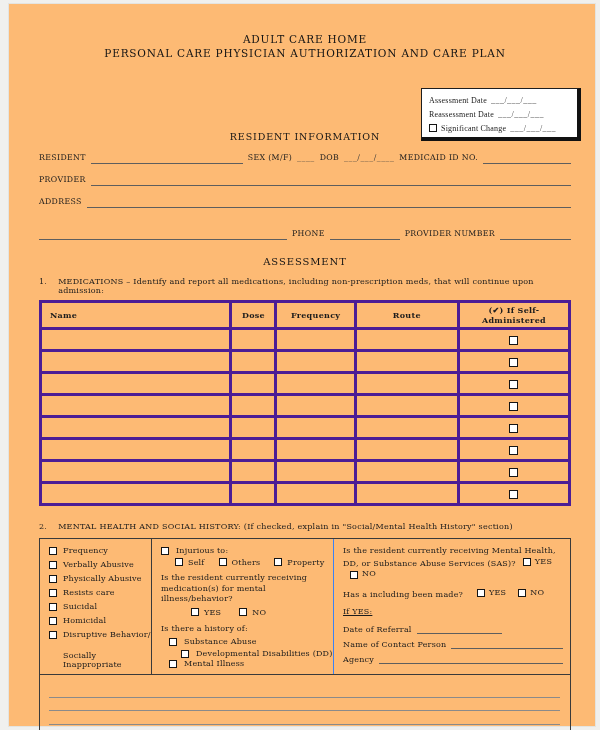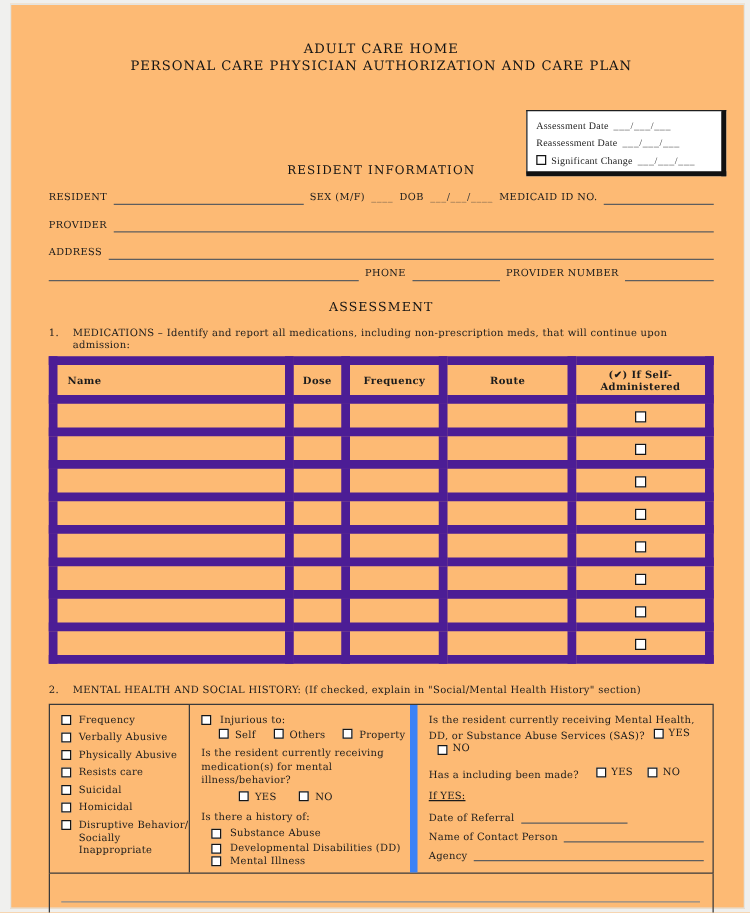--- a/index.html
+++ b/index.html
@@ -25,37 +25,37 @@
   .fill.fx { flex:0 0 auto; }
   .blank-txt { color:#3a3a3a; letter-spacing:0.5px; }
 
   .ptype { font-size:9px; margin-top:3px; letter-spacing:0.3px; }
 
   
   .numrow { display:flex; gap:11px; font-size:8px; letter-spacing:0.25px; }
 
   
   table.meds { width:100%; border-collapse:collapse; margin-top:5px; }
-  table.meds th, table.meds td { border:7px solid #4c1d95; }
+  table.meds th, table.meds td { border:3px solid #4c1d95; }
   table.meds th { font-size:8px; letter-spacing:0.3px; height:20px; padding:2px 4px; text-align:center; }
   table.meds th.name { text-align:left; padding-left:8px; }
   table.meds td { height:12px; }
   .cb { display:inline-block; width:8px; height:8px; border:1.2px solid #151515; background:#fff; flex:0 0 auto; }
   .cb.big { width:9px; height:9px; }
   td.selfcol { text-align:center; vertical-align:middle; }
 
   
   .mh-box { margin-top:7px; display:flex; border:1px solid #3a3a3a; }
   .mh-col { padding:7px 7px 5px 9px; font-size:8px; letter-spacing:0.2px; }
   .mh-c1 { width:112px; border-right:1px solid #3a3a3a; }
-  .mh-c2 { width:182px; border-right:6px solid #3b82f6; }
+  .mh-c2 { width:182px; border-right:1px solid #3b82f6; }
   .mh-c3 { flex:1; }
   .cbrow { display:flex; align-items:center; gap:6px; margin-bottom:5px; white-space:nowrap; }
   .cbrow.tight { margin-bottom:3px; gap:7px; }
-  .cont-line { margin-left:14px; margin-top:2px; }
+  .cont-line { margin-left:14px; margin-top:12px; }
   .optrow { display:flex; gap:14px; margin-left:14px; margin-bottom:6px; }
   .opt { display:flex; gap:5px; }
   .q { line-height:10.5px; margin-bottom:3px; }
   .yesno { display:flex; gap:18px; margin-left:30px; margin-bottom:7px; }
   .inlineyn { display:inline-flex; align-items:center; gap:4px; margin-left:7px; }
   .c3row { display:flex; align-items:flex-end; gap:5px; margin-bottom:4px; white-space:nowrap; }
   .ifyes { text-decoration:underline; margin:6px 0 7px; }
   .mh-history { border-left:1px solid #3a3a3a; border-right:1px solid #3a3a3a; padding:9px 10px 0 9px; height:121px; overflow:hidden; }
   .hl-first { display:flex; align-items:flex-end; gap:6px; font-size:8px; letter-spacing:0.2px; height:12px; }
   .hline { border-bottom:1px solid #8a8a8a; height:13.5px; }
@@ -102,21 +102,21 @@
   <div class="frow" style="margin-top:7px;">
     <span>PROVIDER</span>
     <span class="fill"></span>
   </div>
 
   <div class="frow" style="margin-top:7px;">
     <span>ADDRESS</span>
     <span class="fill"></span>
   </div>
 
-  <div class="frow" style="margin-top:2px;">
+  <div class="frow" style="margin-top:17px;">
     <span class="fill" style="flex:0 0 248px;"></span>
     <span>PHONE</span>
     <span class="fill" style="flex:0 0 70px;"></span>
     <span>PROVIDER NUMBER</span>
     <span class="fill"></span>
   </div>
 
 
   <div class="sec-center assessment-h">ASSESSMENT</div>
 
@@ -269,21 +269,21 @@
         <span class="opt">
               <span class="cb"></span>
               <span>NO</span>
             </span>
       </div>
       <p class="q">Is there a history of:</p>
       <div class="cbrow tight" style="margin-left:8px;margin-bottom:3px;">
             <span class="cb"></span>
             <span>Substance Abuse</span>
           </div>
-      <div class="cbrow tight" style="margin-left:8px;margin-bottom:1px;">
+      <div class="cbrow tight" style="margin-left:20px;margin-bottom:1px;">
             <span class="cb"></span>
             <span>Developmental Disabilities (DD)</span>
           </div>
       <div class="cbrow tight" style="margin-left:8px;margin-bottom:0;">
             <span class="cb"></span>
             <span>Mental Illness</span>
           </div>
     </div>
 
     <div class="mh-col mh-c3">

